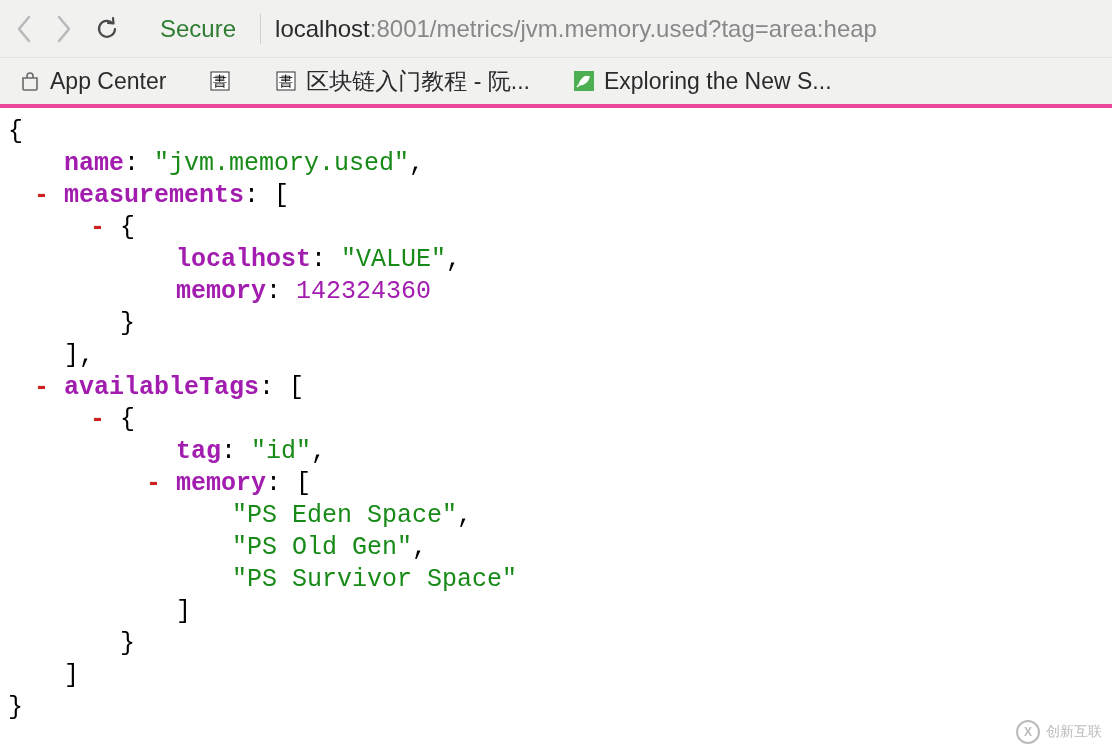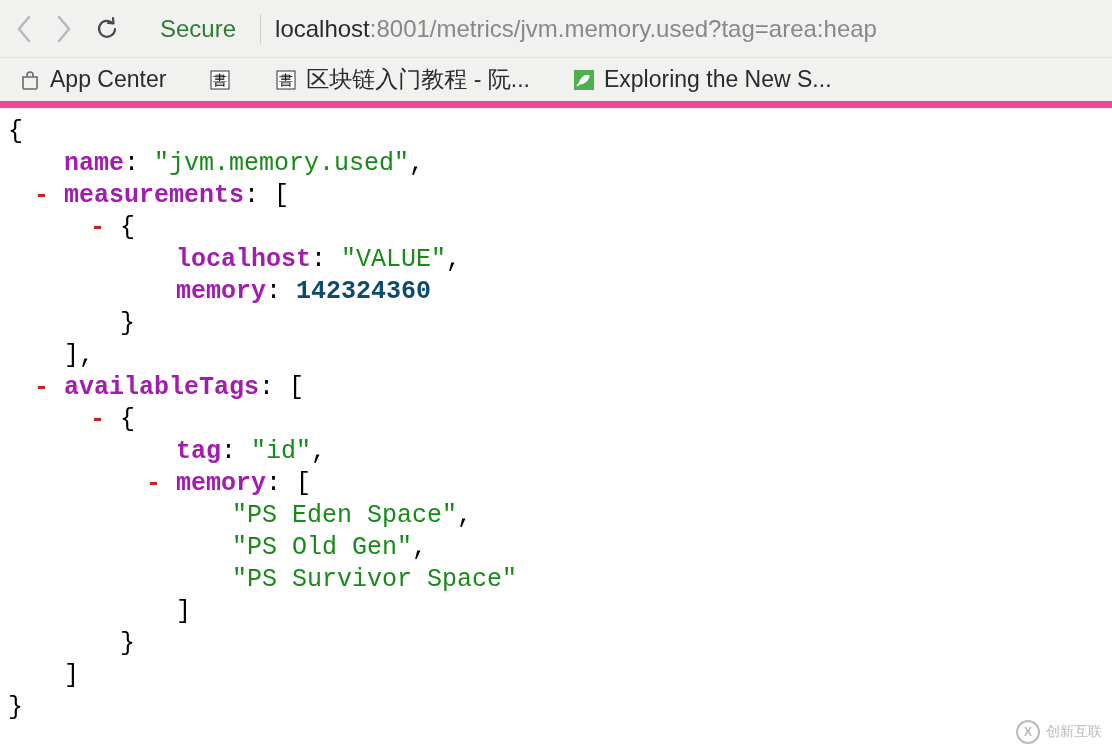--- a/index.html
+++ b/index.html
@@ -48,21 +48,21 @@
     }
     .url .host { color: #2b2b2b; }
     .url .path { color: #888; margin-top: 48px; }
     .bmbar {
       height: 50px;
       background: #f1f1f0;
       display: flex;
       align-items: center;
       padding: 0 18px;
       gap: 12px;
-      border-bottom: 7px solid #ec4899;
+      border-bottom: 4px solid #ec4899;
       font-size: 23px;
     }
     .bm {
       display: flex;
       align-items: center;
       gap: 8px;
       color: #2b2b2b;
       white-space: nowrap;
     }
     .bm-icon {
@@ -77,21 +77,21 @@
     .content {
       padding: 8px 8px;
       font-family: "Courier New", Courier, monospace;
       font-size: 25px;
       line-height: 32px;
       position: relative;
     }
     .line { white-space: pre; }
     .key { font-weight: bold; color: #a21caf; }
     .str { color: #178a17; }
-    .num { color: #0c4a6e; font-weight: bold; }
+    .num { color: #a21caf; }
     .punct { color: #000; }
     .collapse { color: #d02020; font-weight: bold; }
     .ind1 { padding-left: 56px; }
     .ind2 { padding-left: 112px; }
     .ind3 { padding-left: 168px; }
     .ind4 { padding-left: 224px; }
     .pre1 { position: absolute; left: 34px; }
     .pre2 { position: absolute; left: 90px; }
     .pre3 { position: absolute; left: 146px; }
     .watermark {

